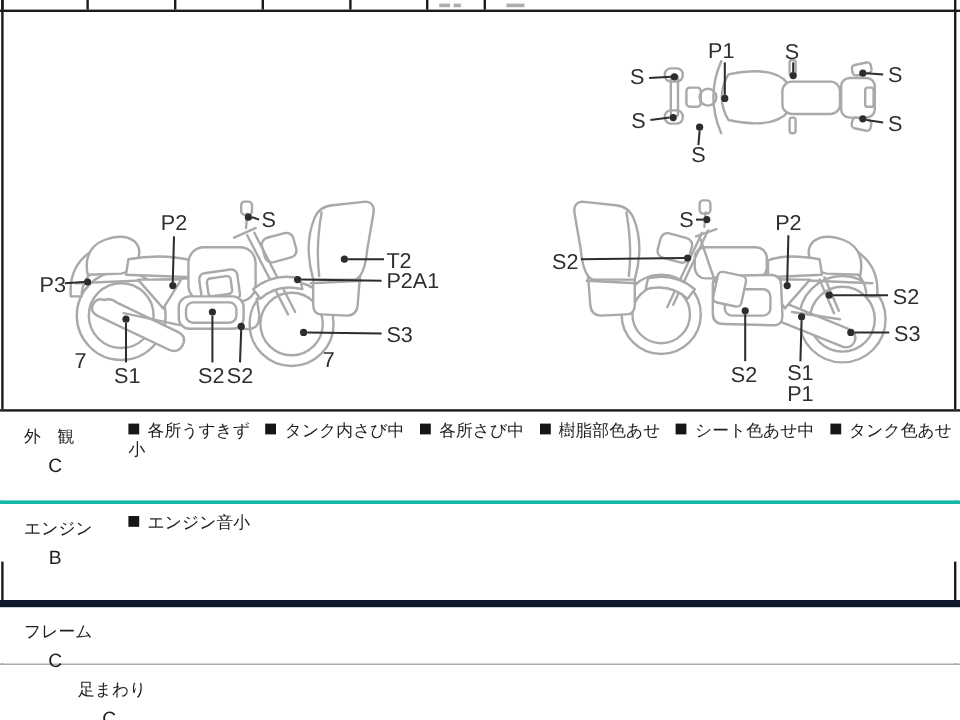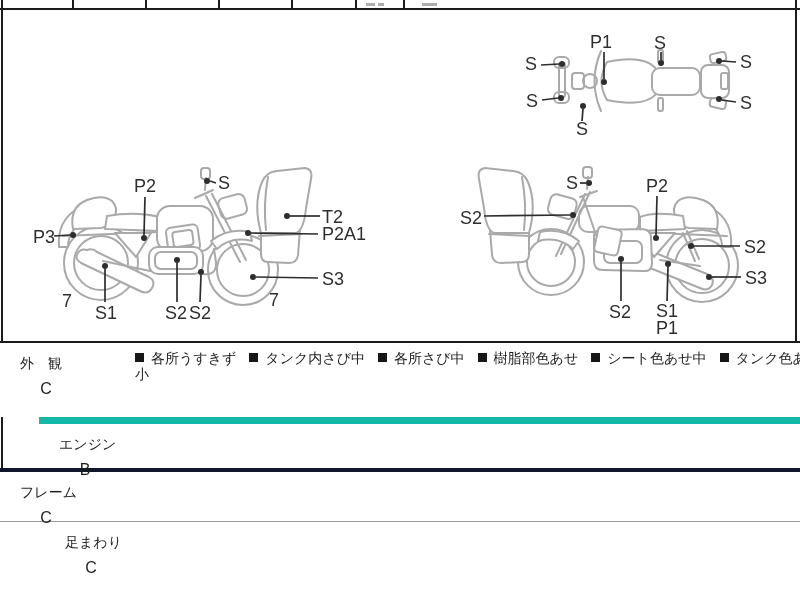--- a/index.html
+++ b/index.html
@@ -21,23 +21,23 @@
   .sketch path,.sketch circle,.sketch rect,.sketch line{
     stroke:#a9a9a9;fill:none;stroke-width:2;stroke-linecap:round;stroke-linejoin:round;
   }
   .sketch .wfill{fill:#ffffff;}
   .marks path,.marks line{stroke:#2d2d2d;stroke-width:1.7;fill:none;}
   .marks circle{fill:#2d2d2d;stroke:none;}
   .labels text{font-family:"Liberation Sans",sans-serif;font-size:18px;fill:#2e2e2e;}
   
   .ctable{position:absolute;left:0;top:341px;width:800px;}
   .trow{display:flex;box-sizing:border-box;background:#fff;}
-  .trow1{height:76px;border-top:2px solid #1b1b1b;gap:28px;}
-  .trow2{height:51px;border-top:7px solid #14b8a6;margin-left:39px;}
-  .trow3{height:53px;border-top:4px solid #0f172a;}
+  .trow1{height:76px;border-top:2px solid #1b1b1b;}
+  .trow2{height:51px;border-top:3px solid #14b8a6;}
+  .trow3{height:53px;border-top:6px solid #0f172a;margin-top:32px;}
   .trow4{height:79px;border-top:1px solid #9b9b9b;padding-left:45px;}
   .tlabel{width:107px;flex:none;padding:7px 0 0 20px;box-sizing:border-box;line-height:26px;font-size:14px;}
   .tsection{white-space:pre;}
   .tgrade{width:52px;text-align:center;font-size:16px;}
   .titems{width:690px;flex:none;padding-top:7px;line-height:16px;font-size:14px;}
   .citem{margin-right:13px;}
   .sq{display:inline-block;width:9px;height:9px;background:#161616;margin-right:7px;transform:translateY(-1px);}
 </style>
 </head>
 <body>
@@ -241,20 +241,21 @@
       <div class="tsection">外　観</div>
       <div class="tgrade">C</div>
     </div>
     <div class="titems"><span class="citem"><span class="sq"></span><span>各所うすきず</span></span><span class="citem"><span class="sq"></span><span>タンク内さび中</span></span><span class="citem"><span class="sq"></span><span>各所さび中</span></span><span class="citem"><span class="sq"></span><span>樹脂部色あせ</span></span><span class="citem"><span class="sq"></span><span>シート色あせ中</span></span><span class="citem"><span class="sq"></span><span>タンク色あせ小</span></span></div>
   </div>
   <div class="trow trow2">
     <div class="tlabel">
       <div class="tsection">エンジン</div>
       <div class="tgrade">B</div>
     </div>
+    <div class="titems"><span class="citem"><span class="sq"></span><span>エンジン音小</span></span></div>
   </div>
   <div class="trow trow3">
     <div class="tlabel">
       <div class="tsection">フレーム</div>
       <div class="tgrade">C</div>
     </div>
   </div>
   <div class="trow trow4">
     <div class="tlabel">
       <div class="tsection">足まわり</div>

